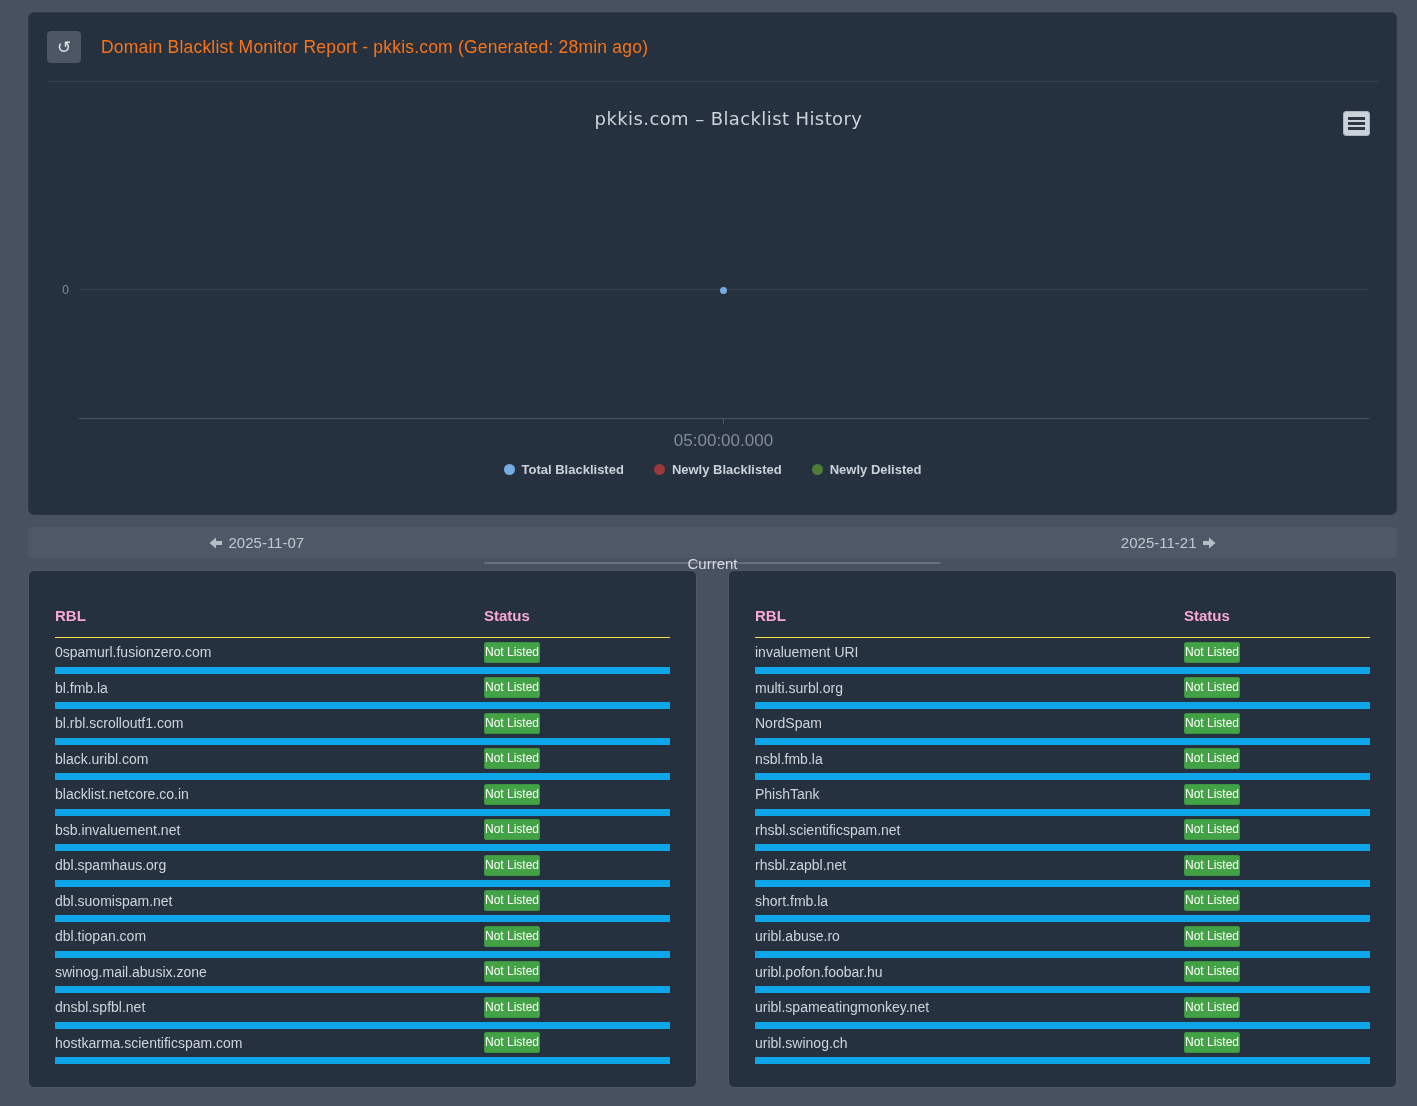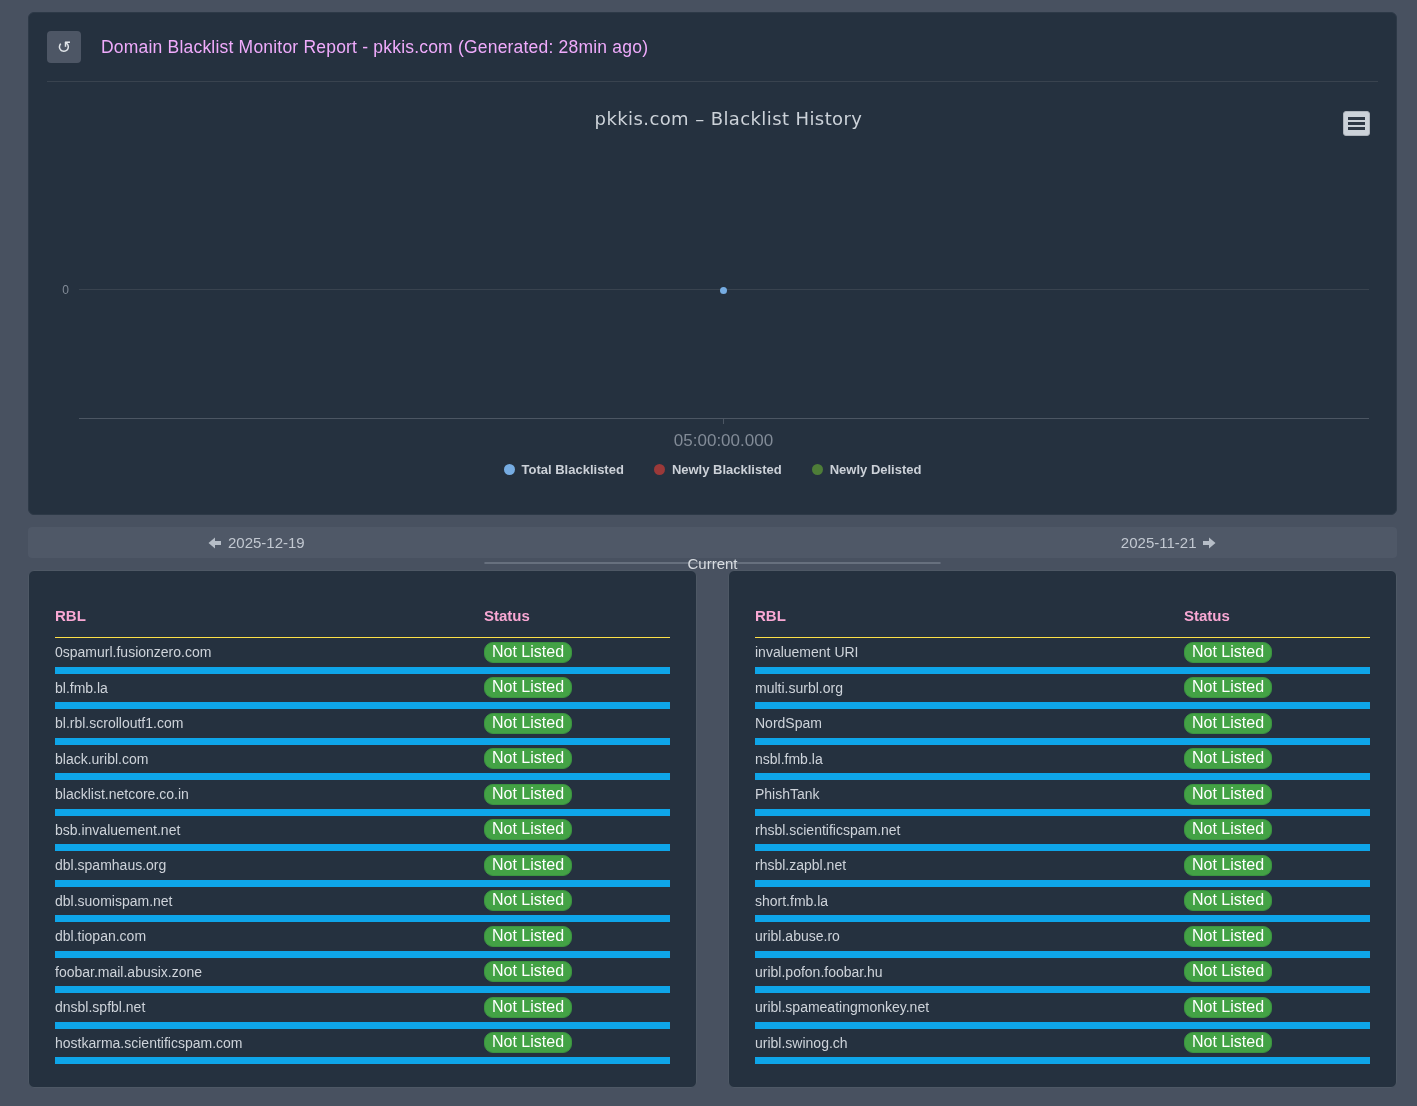--- a/index.html
+++ b/index.html
@@ -17,21 +17,21 @@
   }
 
   
   .chart-panel { left:28px; top:12px; width:1369px; height:503px; border:1px solid #2d3947; }
   .report-header { position:absolute; top:0; left:0; right:0; height:68px; display:flex; align-items:center; padding-left:18px; }
   .icon-btn {
     width:34px; height:32px; border:none; border-radius:4px;
     background:#4d5665; color:#e2e6ea; font-size:17px; line-height:30px;
     cursor:pointer; margin-right:20px; font-family:"DejaVu Sans", sans-serif;
   }
-  .report-title { font-size:17.5px; font-weight:400; color:#f0abfc; letter-spacing:.2px; }
+  .report-title { font-size:17.5px; font-weight:400; color:#f97316; letter-spacing:.2px; }
   .hdr-divider { position:absolute; top:68px; left:18px; right:18px; height:1px; background:#39434f; }
 
   .chart-title {
     position:absolute; top:95px; left:0; width:100%; text-align:center;
     font-family:"DejaVu Sans", sans-serif;
     font-size:18px; color:#ccd2d9; letter-spacing:.4px;padding-left:32px;
   }
   .context-menu-btn {
     position:absolute; top:98px; left:1314px; width:27px; height:25px;
     background:#ccd2d9; border:1px solid #aeb4bc; border-radius:3px;
@@ -91,22 +91,22 @@
     display:grid; grid-template-columns:429px 1fr; align-items:end;
     padding-top:36px; padding-bottom:13px; border-bottom:1px solid #fde047;
     font-size:15px; font-weight:bold; color:#f9a8d4;
   }
   .trow {
     display:grid; grid-template-columns:429px 1fr; align-items:center;
     height:35.5px; border-bottom:7px solid #0ea5e9;
     font-size:14px; color:#ced3da;
   }
   .badge {
-    display:inline-block; font-size:16px; line-height:14px;
-    padding:2px 7px 3px; border-radius:9px; color:#ffffff;
+    display:inline-block; font-size:12px; line-height:14px;
+    padding:2px 0 3px; border-radius:2px; color:#ffffff;
     background: var(--badge-green, #43a245);
     border:1px solid var(--badge-green-border, #3b9440);
   }
 </style>
 </head>
 <body>
 
 <section class="panel chart-panel">
 
   <div class="report-header">
@@ -147,21 +147,21 @@
       <span class="legend-label">Newly Delisted</span>
     </div>
     </div>
 </section>
 
 <nav class="date-nav">
   <button class="nav-seg prev">
     <svg width="14" height="12" viewBox="0 0 14 12">
       <path d="M8 0.5 L1.5 6 L8 11.5 L8 8 L14 8 L14 4 L8 4 Z"></path>
     </svg>
-    <span>2025-12-19</span>
+    <span>2025-11-07</span>
   </button>
   <button class="nav-seg current">
     <span>Current</span>
   </button>
   <button class="nav-seg next">
     <span>2025-11-21</span>
     <svg width="14" height="12" viewBox="0 0 14 12">
       <path d="M6 0.5 L12.5 6 L6 11.5 L6 8 L0 8 L0 4 L6 4 Z"></path>
     </svg>
   </button>
@@ -222,21 +222,21 @@
         <span class="badge">Not Listed</span>
       </span>
     </div>
       <div class="trow">
       <span class="rbl-name">dbl.tiopan.com</span>
       <span class="status-cell">
         <span class="badge">Not Listed</span>
       </span>
     </div>
       <div class="trow">
-      <span class="rbl-name">foobar.mail.abusix.zone</span>
+      <span class="rbl-name">swinog.mail.abusix.zone</span>
       <span class="status-cell">
         <span class="badge">Not Listed</span>
       </span>
     </div>
       <div class="trow">
       <span class="rbl-name">dnsbl.spfbl.net</span>
       <span class="status-cell">
         <span class="badge">Not Listed</span>
       </span>
     </div>

